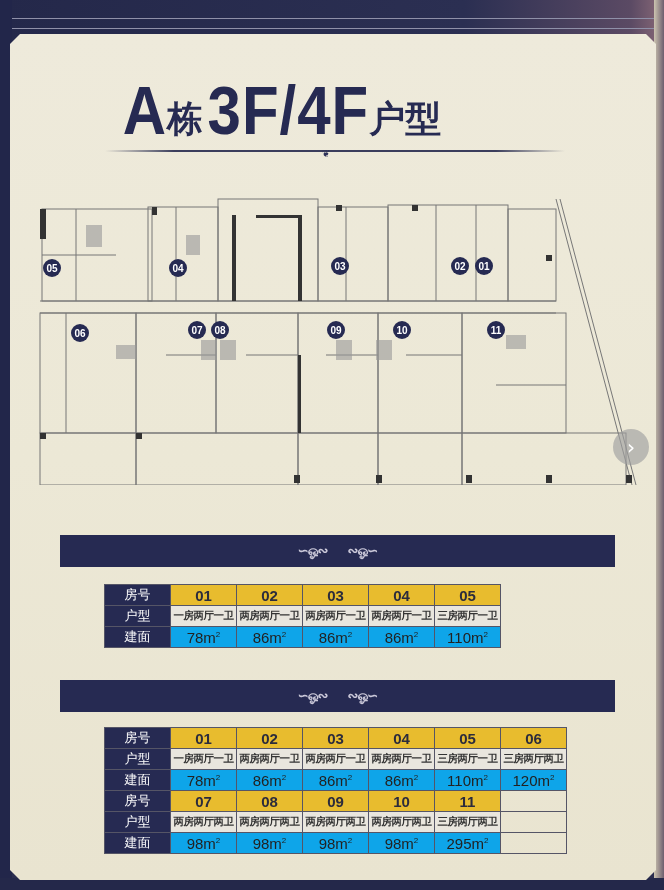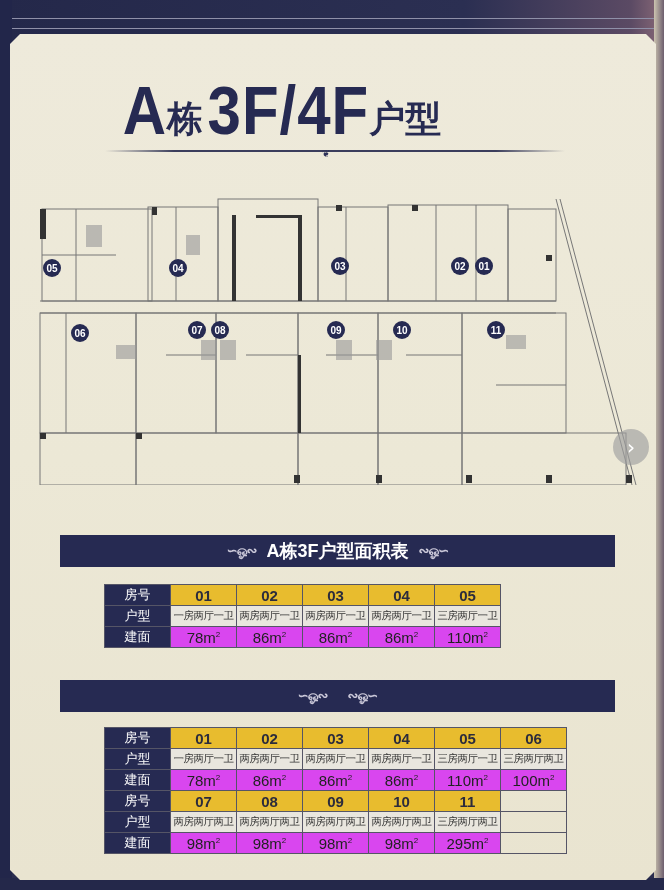--- a/index.html
+++ b/index.html
@@ -64,22 +64,22 @@
     .banner .orn { font-size: 13px; color: #c9c7d8; margin: 0 10px; letter-spacing: -1px; }
     table.area {
       position: absolute; border-collapse: collapse;
       font-family: "Liberation Sans", sans-serif;
     }
     table.area td {
       border: 1px solid #555566; text-align: center; height: 21px; padding: 0;
     }
     td.lbl { background: #262a52; color: #ffffff; font-size: 13px; width: 66px; border-color: #262a52; }
     td.num { background: #e8bc2e; color: #2c2c3c; font-weight: bold; font-size: 15px; width: 66px; }
-    td.typ { background: #e9e6de; color: #333; font-size: 10.5px; letter-spacing: -0.5px; width: 66px; }
-    td.ar { background: #d946ef; color: #222; font-size: 15px; width: 66px; }
+    td.typ { background: #e9e6de; color: #333; font-size: 10.5px; letter-spacing: -0.5px; width: 66px; font-weight: bold; }
+    td.ar { background: #0ea5e9; color: #222; font-size: 15px; width: 66px; }
     td.empty { border: none; background: transparent; }
     sup { font-size: 8px; }
   </style>
 </head>
 <body>
 
 <div class="frame-top">
     <div class="line1"></div>
     <div class="line2"></div>
   </div>
@@ -183,21 +183,20 @@
     <div class="unit-badge" style="left: 393px; top: 321px;">10</div>
     <div class="unit-badge" style="left: 487px; top: 321px;">11</div>
   </div>
 
 <div class="next-btn">
     <span>›</span>
   </div>
 
 <div class="banner" style="top:535px;">
   <span class="orn">∽ஓ∾</span>
-  <span>A栋3F户型面积表</span>
   <span class="orn">∾ஓ∽</span>
 </div>
 
 <table class="area" style="left:104px; top:584px;">
   <tbody>
       <tr>
     <td class="lbl">房号</td>
     <td class="num">01</td>
     <td class="num">02</td>
     <td class="num">03</td>
@@ -248,21 +247,21 @@
     <td class="typ">三房两厅一卫</td>
     <td class="typ">三房两厅两卫</td>
   </tr>
   <tr>
     <td class="lbl">建面</td>
     <td class="ar"><span>78m</span><sup>2</sup></td>
     <td class="ar"><span>86m</span><sup>2</sup></td>
     <td class="ar"><span>86m</span><sup>2</sup></td>
     <td class="ar"><span>86m</span><sup>2</sup></td>
     <td class="ar"><span>110m</span><sup>2</sup></td>
-    <td class="ar"><span>100m</span><sup>2</sup></td>
+    <td class="ar"><span>120m</span><sup>2</sup></td>
   </tr>
   <tr>
     <td class="lbl">房号</td>
     <td class="num">07</td>
     <td class="num">08</td>
     <td class="num">09</td>
     <td class="num">10</td>
     <td class="num">11</td>
     <td class="empty"></td>
   </tr>

